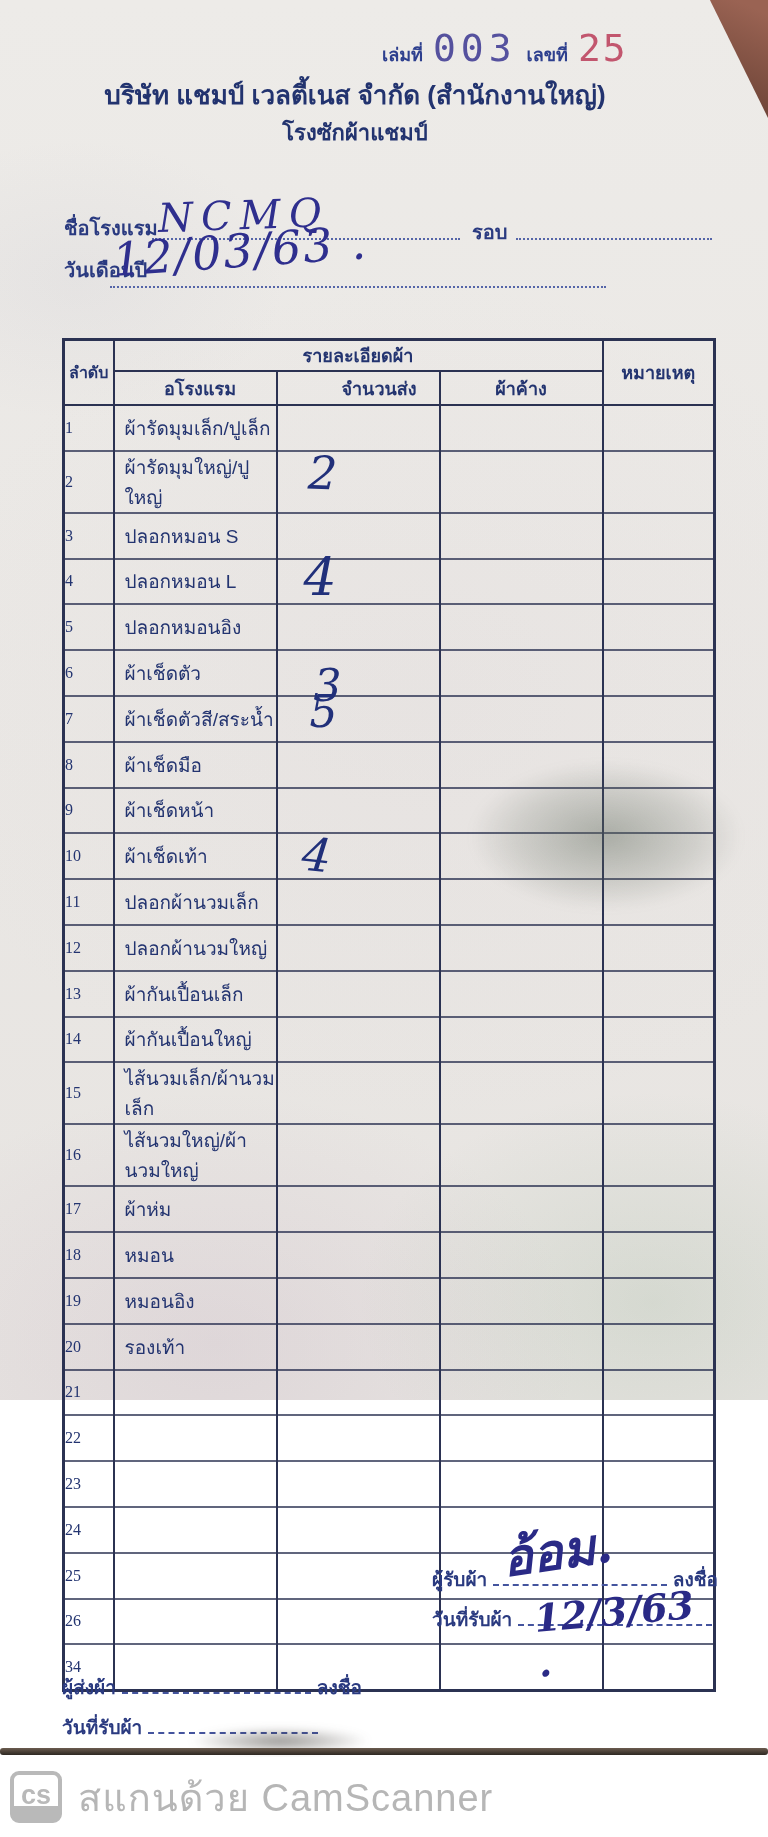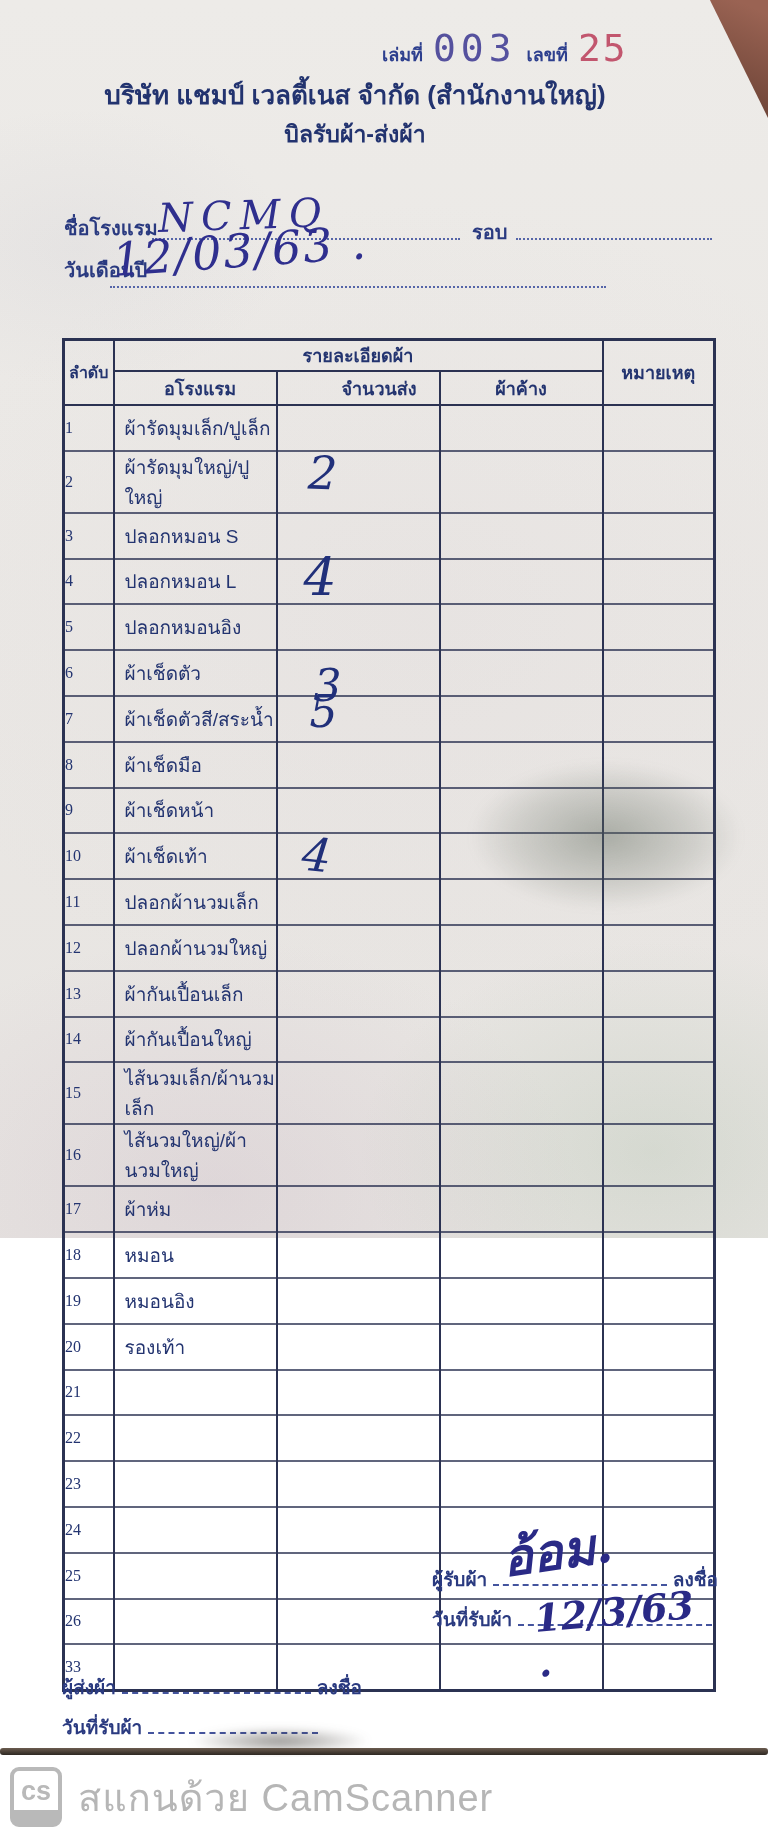--- a/index.html
+++ b/index.html
@@ -1,21 +1,21 @@
 <!DOCTYPE html>
 <html><head>
 <meta charset="utf-8">
 <style>
   * { margin:0; padding:0; box-sizing:border-box; }
   body { font-family:"Liberation Sans", sans-serif; background:#ffffff; }
   .page { position:relative; width:768px; height:1837px; background:#ffffff; overflow:hidden; }
 
   
   .paper {
-    position:absolute; left:0; top:0; width:768px; height:1238px;
+    position:absolute; left:0; top:0; width:768px; height:1400px;
     background:
       radial-gradient(420px 300px at 85% 93%, rgba(140,170,140,.20), transparent 70%),
       radial-gradient(520px 360px at 28% 96%, rgba(190,165,185,.22), transparent 70%),
       radial-gradient(700px 560px at 55% 50%, rgba(205,190,200,.10), transparent 75%),
       radial-gradient(300px 200px at 10% 20%, rgba(170,170,190,.10), transparent 70%),
       linear-gradient(#edebe8, #e7e4e1);
   }
   .paper-edge {
     position:absolute; left:0; top:1748px; width:768px; height:7px;
     background:linear-gradient(#6b5c50, #2e2822); border-radius:3px;
@@ -81,21 +81,21 @@
   
   .foot-col { position:absolute; width:300px; color:#2a3a80; font-weight:bold; font-size:19px; }
   .foot-row { display:flex; align-items:baseline; height:40px; position:relative; }
   .dash { flex:1; border-bottom:2px dashed #44549e; margin:0 6px 6px 6px; }
   .sig-hand { position:absolute; left:70px; top:-52px; font-size:50px; transform:rotate(-8deg); color:#2a2a86; font-weight:bold; }
   .date-hand { position:absolute; left:104px; top:-16px; font-size:38px; transform:rotate(-5deg); color:#2a2a86; }
 
   
   .wm-bar { position:absolute; left:0; top:1757px; width:768px; height:80px; background:#ffffff;
             display:flex; align-items:center; gap:16px; padding-left:10px; }
-  .cs-logo { width:52px; height:60px; border:4px solid #b9b9b9; border-radius:9px; position:relative;
+  .cs-logo { width:52px; height:52px; border:4px solid #b9b9b9; border-radius:9px; position:relative;
              display:flex; align-items:flex-start; justify-content:center; color:#b9b9b9;
              font-weight:bold; font-size:27px; line-height:40px; }
   .cs-logo::after { content:""; position:absolute; left:-1px; right:-1px; bottom:-1px; height:14px;
                     background:#b9b9b9; border-radius:0 0 5px 5px; }
   .wm-text { font-size:38px; color:#b6b6b6; letter-spacing:1px; }
 </style>
 </head>
 <body>
 
 <div class="page">
@@ -105,21 +105,21 @@
 
     <div class="bookline">
       <span class="small">เล่มที่</span>
       <span class="stamp-blue">003</span>
       <span class="small">เลขที่</span>
       <span class="stamp-red">25</span>
     </div>
 
     <div class="titles">
       <div class="title-company">บริษัท แชมป์ เวลตี้เนส จำกัด (สำนักงานใหญ่)</div>
-      <div class="title-bill">บิลรับผ้า-ส่งผ้า</div>
+      <div class="title-laundry">โรงซักผ้าแชมป์</div>
     </div>
 
     <span class="flabel" style="left:64px; top:212px;">ชื่อโรงแรม</span>
     <span class="dotline" style="left:152px; top:238px; width:308px;"></span>
     <span class="hand hand-hotel">NCMQ</span>
     <span class="flabel" style="left:472px; top:216px;">รอบ</span>
     <span class="dotline" style="left:516px; top:238px; width:196px;"></span>
 
     <span class="flabel" style="left:64px; top:254px;">วันเดือนปี</span>
     <span class="dotline" style="left:110px; top:286px; width:496px;"></span>
@@ -351,21 +351,21 @@
 
       <tr>
         <td class="c-no">26</td>
         <td class="c-item"></td>
         <td class="c-qty"></td>
         <td class="c-pend"></td>
         <td class="c-note"></td>
       </tr>
 
       <tr>
-        <td class="c-no">33</td>
+        <td class="c-no">34</td>
         <td class="c-item"></td>
         <td class="c-qty"></td>
         <td class="c-pend"></td>
         <td class="c-note"></td>
       </tr>
     </tbody>
     </table>
 
     <div class="smudge"></div>
 

